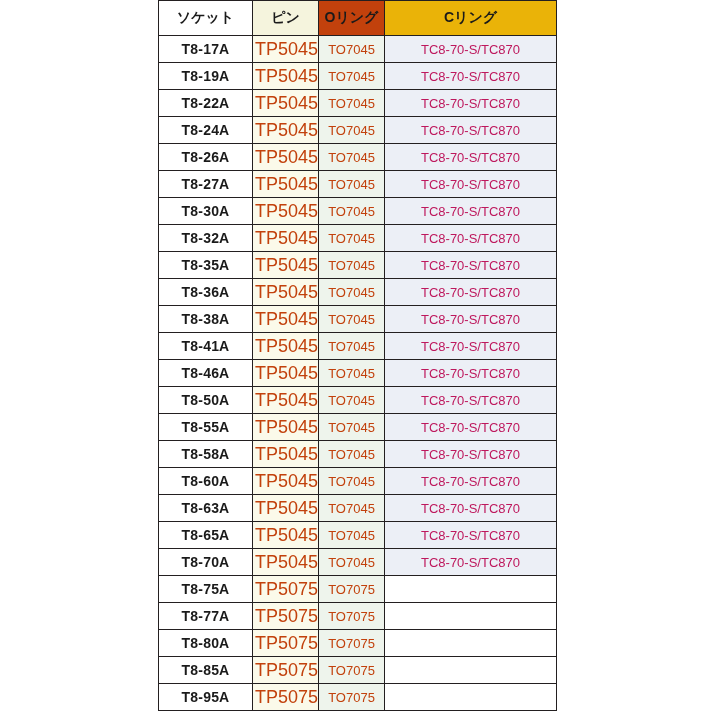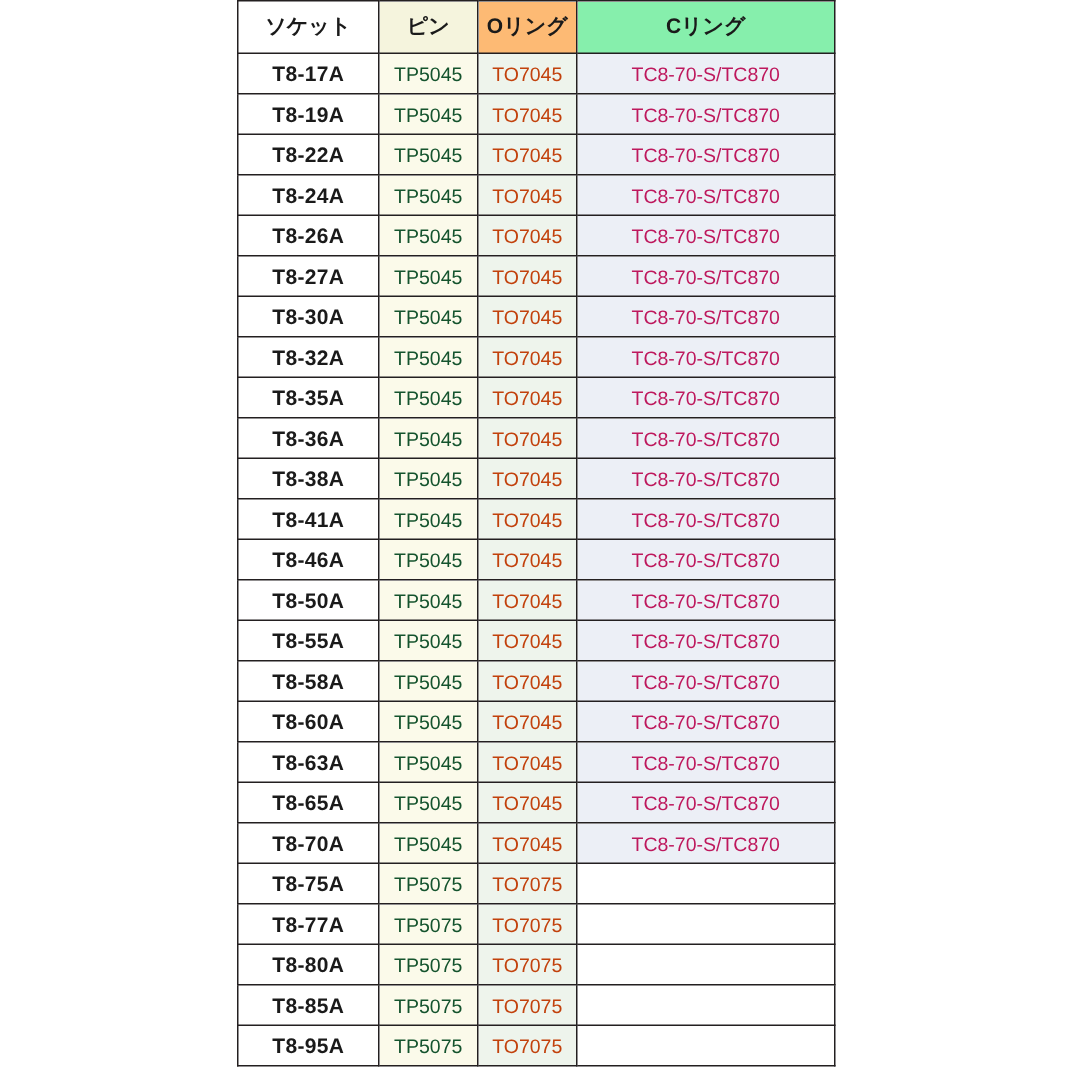--- a/index.html
+++ b/index.html
@@ -46,35 +46,35 @@
     overflow: hidden;
   }
   table.spec thead th {
     font-size: 14px;
     font-weight: bold;
     color: #1a1a1a;
     height: 34px;
   }
   th.h-socket { background: #ffffff; }
   th.h-pin    { background: #f5f4dd; margin-top: 28px; }
-  th.h-oring  { background: #fdba74; }
-  th.h-cring  { background: #86efac; }
+  th.h-oring  { background: #c2410c; }
+  th.h-cring  { background: #eab308; }
 
   td.socket {
     background: #ffffff;
     font-size: 14px;
     font-weight: bold;
     color: #1a1a1a;
     letter-spacing: 0.2px;
     margin-left: 40px;
   }
   td.pin {
     background: #fbfaea;
-    font-size: 13px;
-    color: #14532d;
+    font-size: 18px;
+    color: #c2410c;
   }
   td.oring {
     background: #eef4ec;
     font-size: 13px;
     color: #c2410c;
   }
   td.cring {
     background: #eceff6;
     font-size: 13px;
     color: #be185d;

